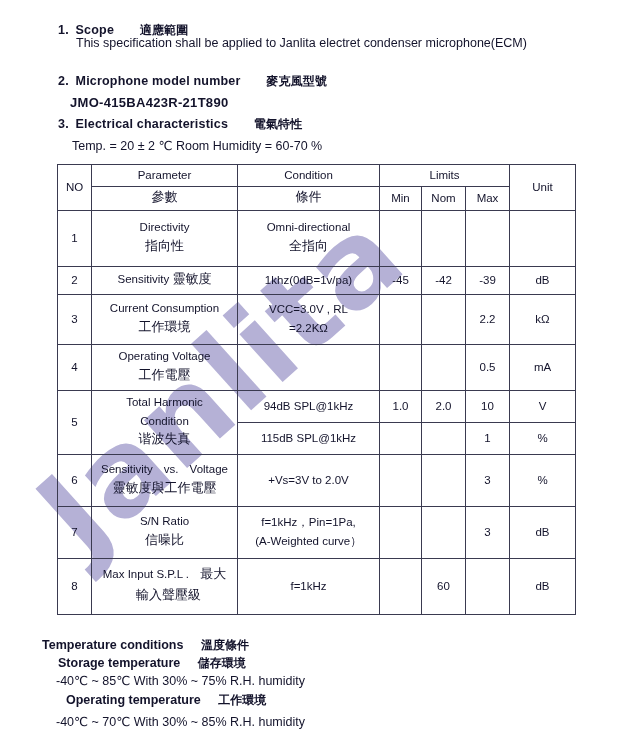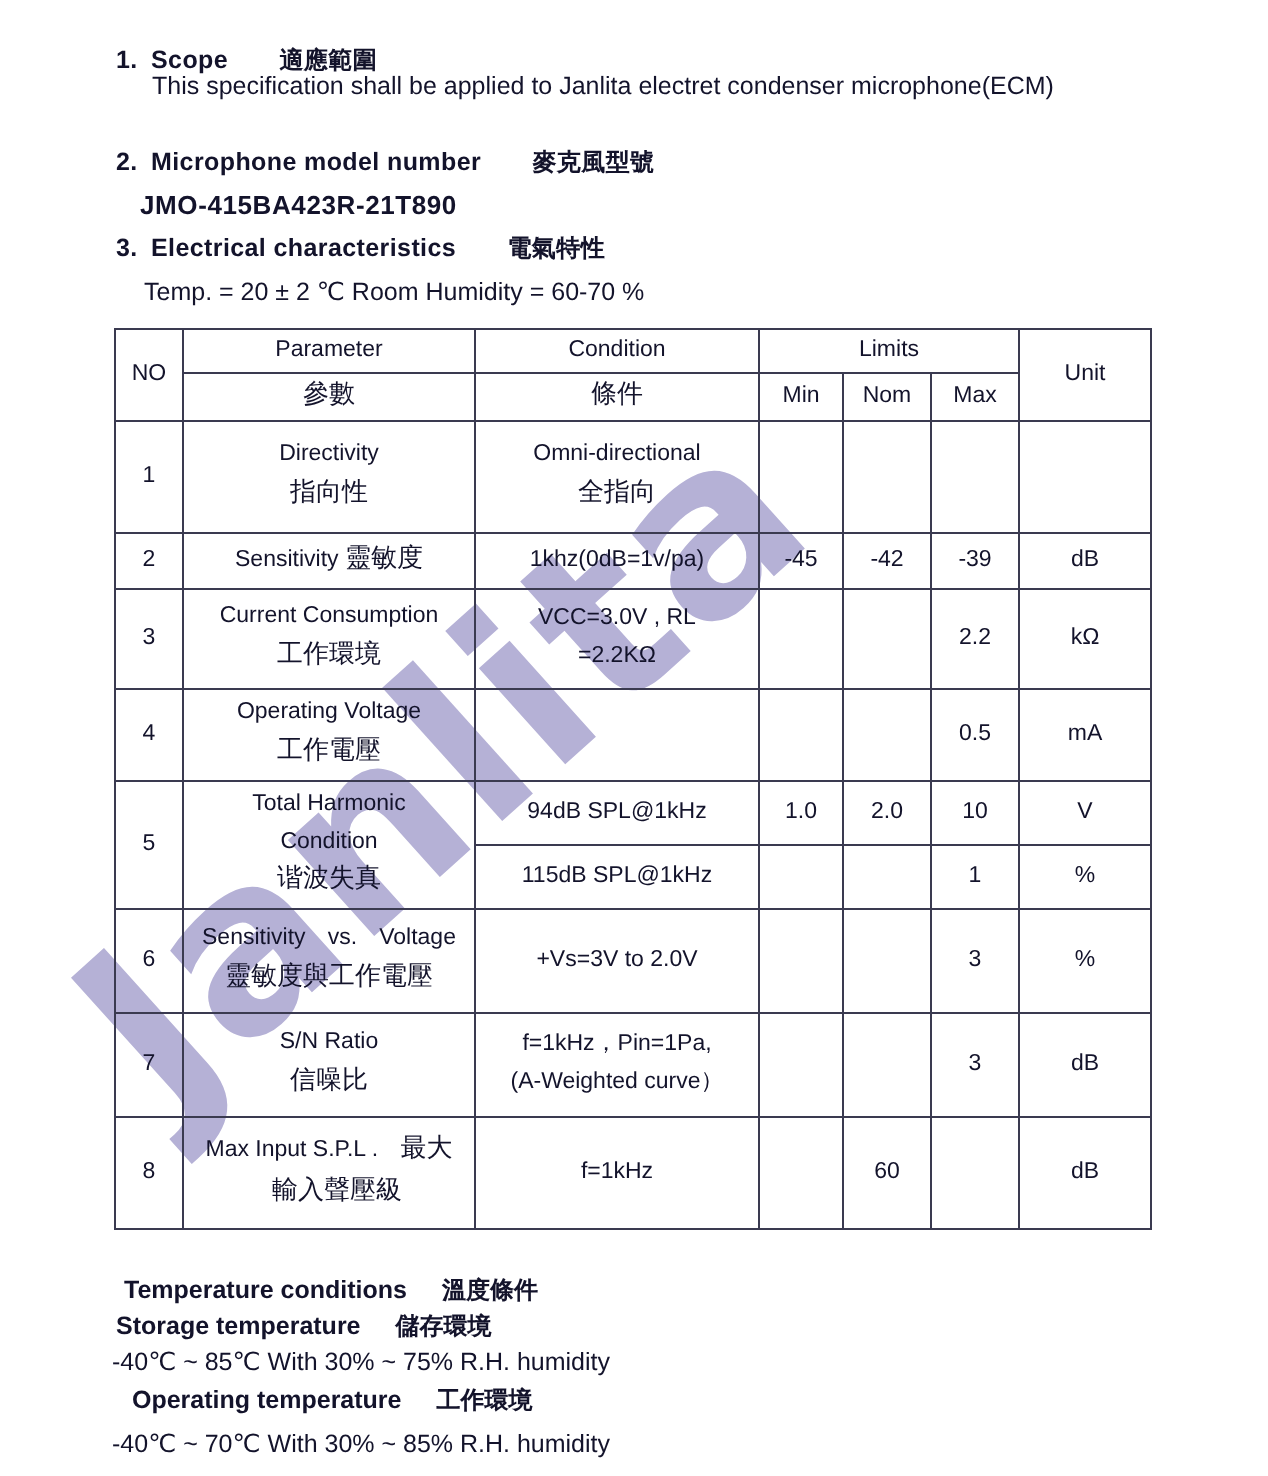--- a/index.html
+++ b/index.html
@@ -313,21 +313,21 @@
           <td>f=1kHz</td>
           <td></td>
           <td>60</td>
           <td></td>
           <td>dB</td>
         </tr>
 
       </tbody>
     </table>
 
-    <div class="foot b" style="left:62px; top:637px;text-align:center;">
+    <div class="foot b" style="left:42px; top:637px;text-align:center;">
       <span>Temperature conditions</span>
       <span class="cn">溫度條件</span>
     </div>
 
     <div class="foot b" style="left:58px; top:655px;">
       <span>Storage temperature</span>
       <span class="cn">儲存環境</span>
     </div>
 
     <div class="foot r" style="left:56px; top:673px;">-40℃ ~ 85℃ With 30% ~ 75% R.H. humidity</div>

